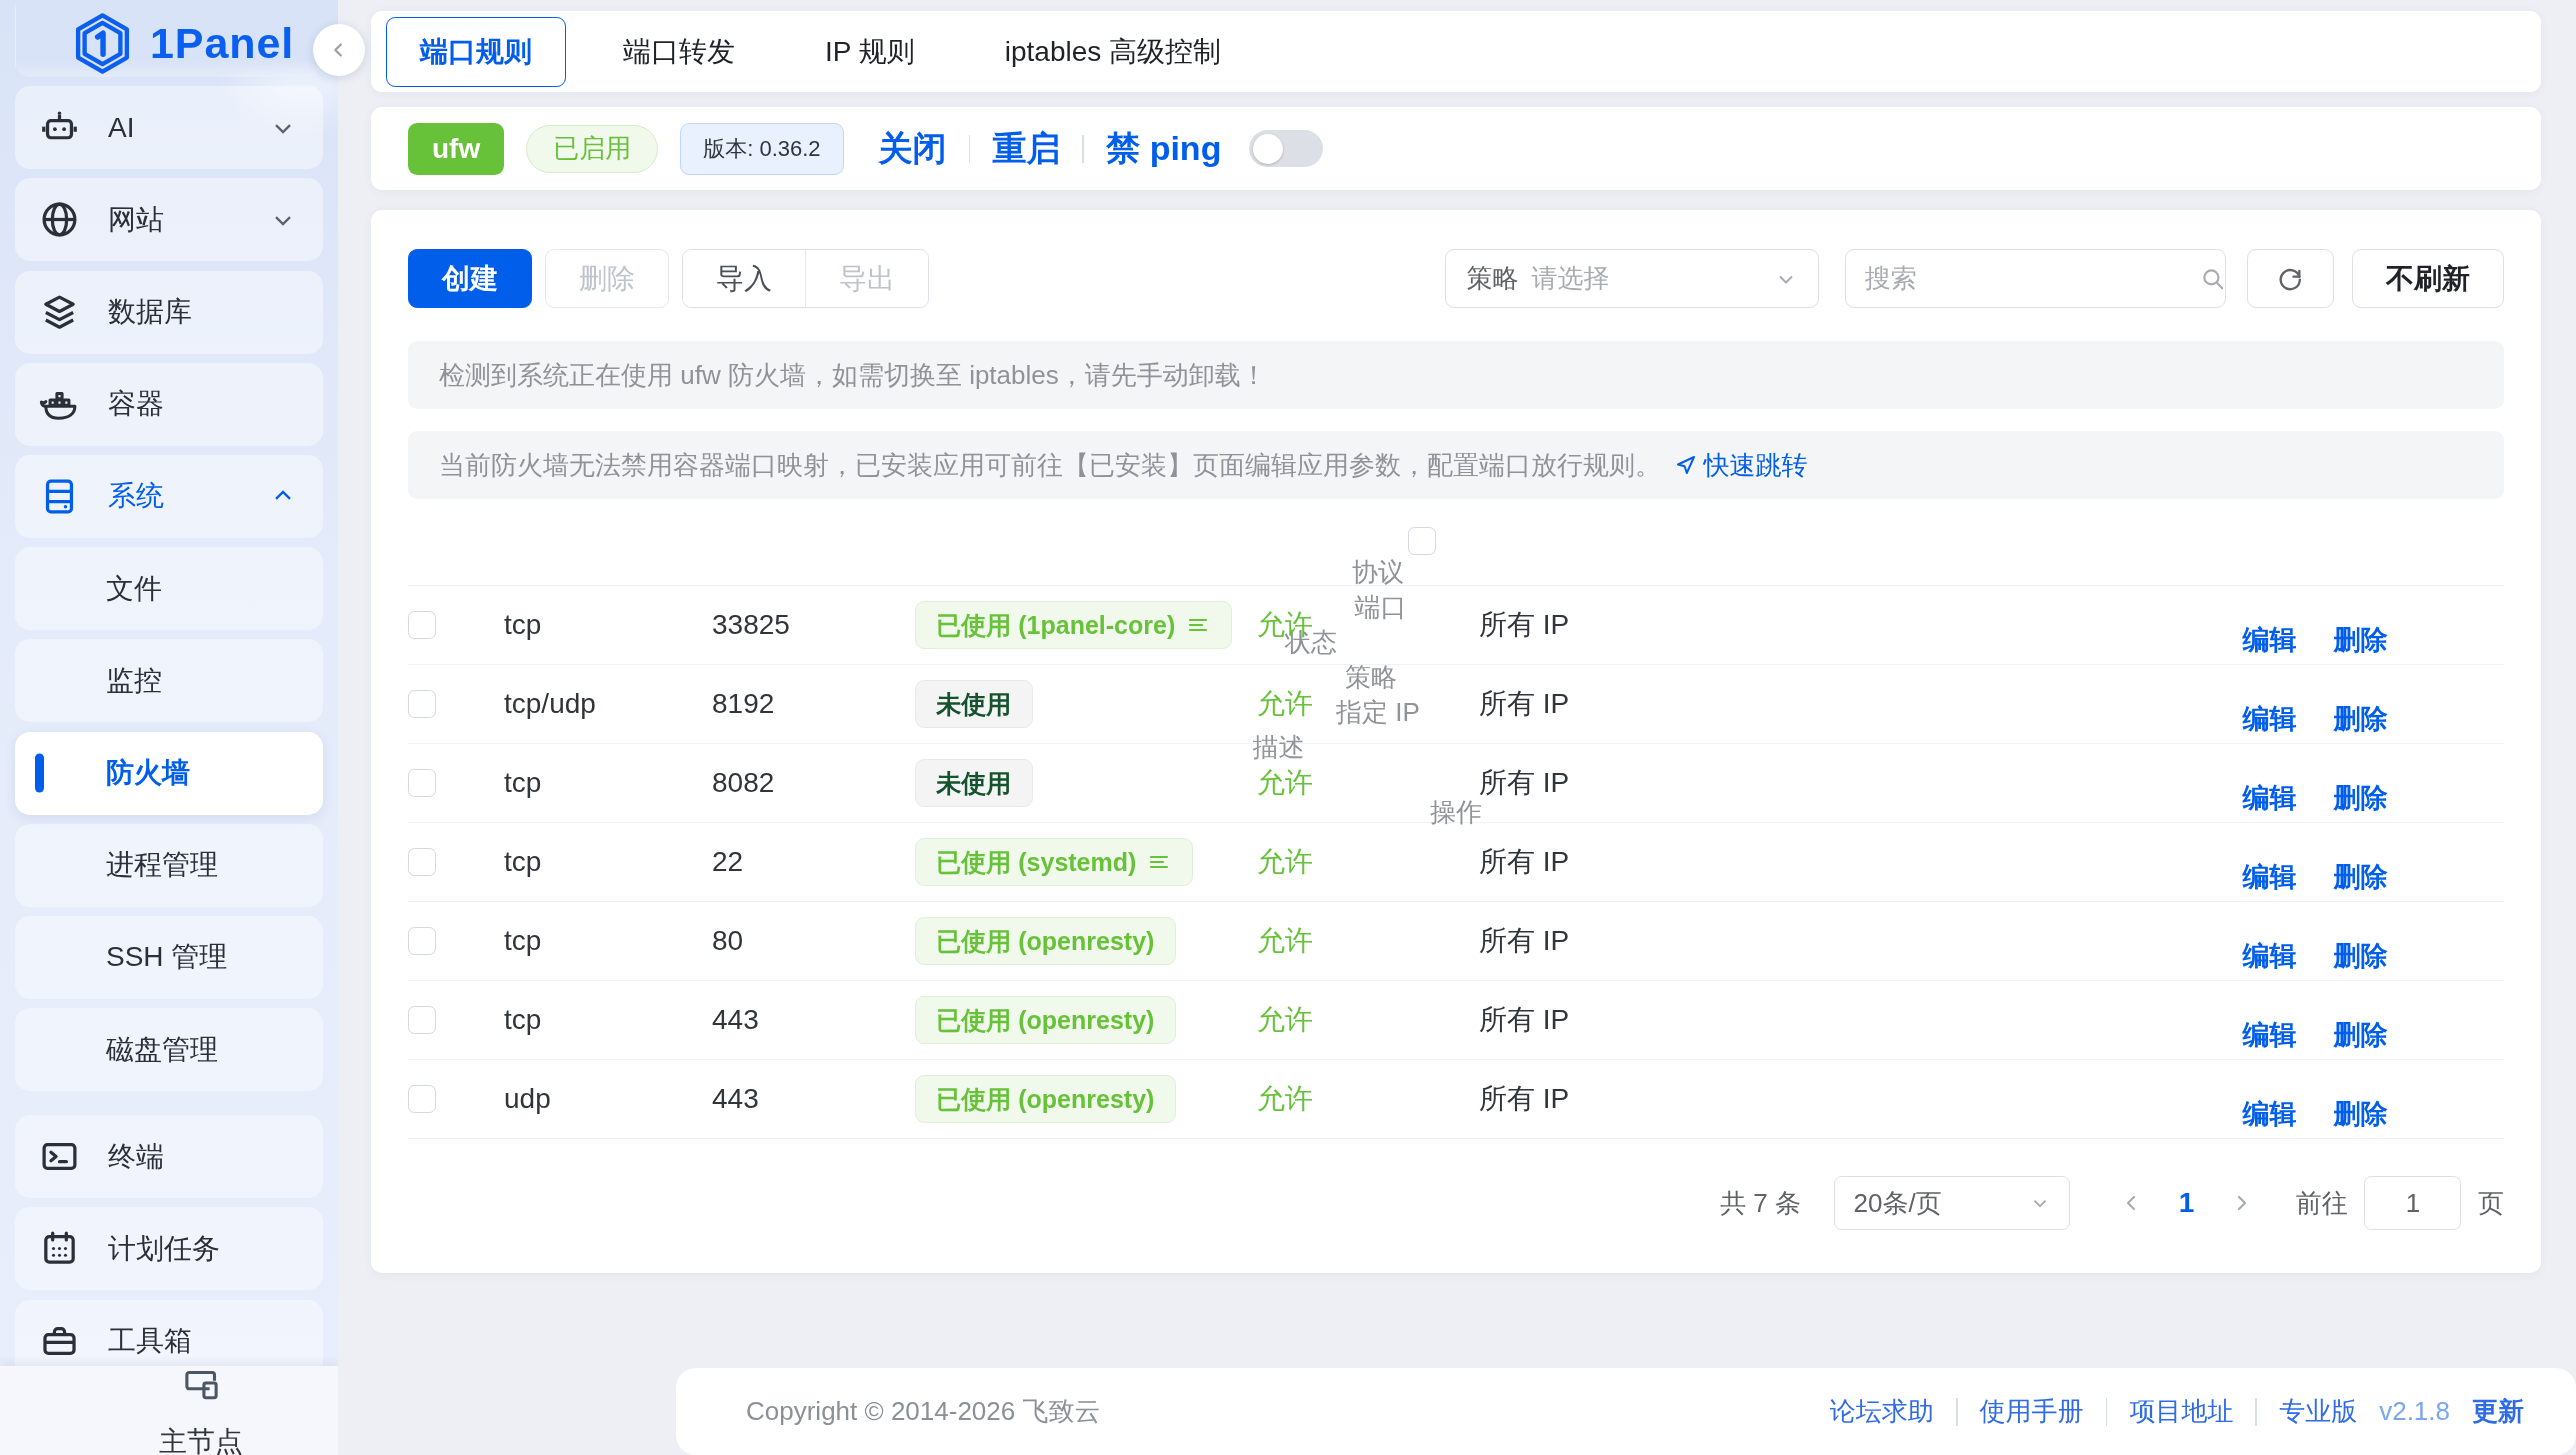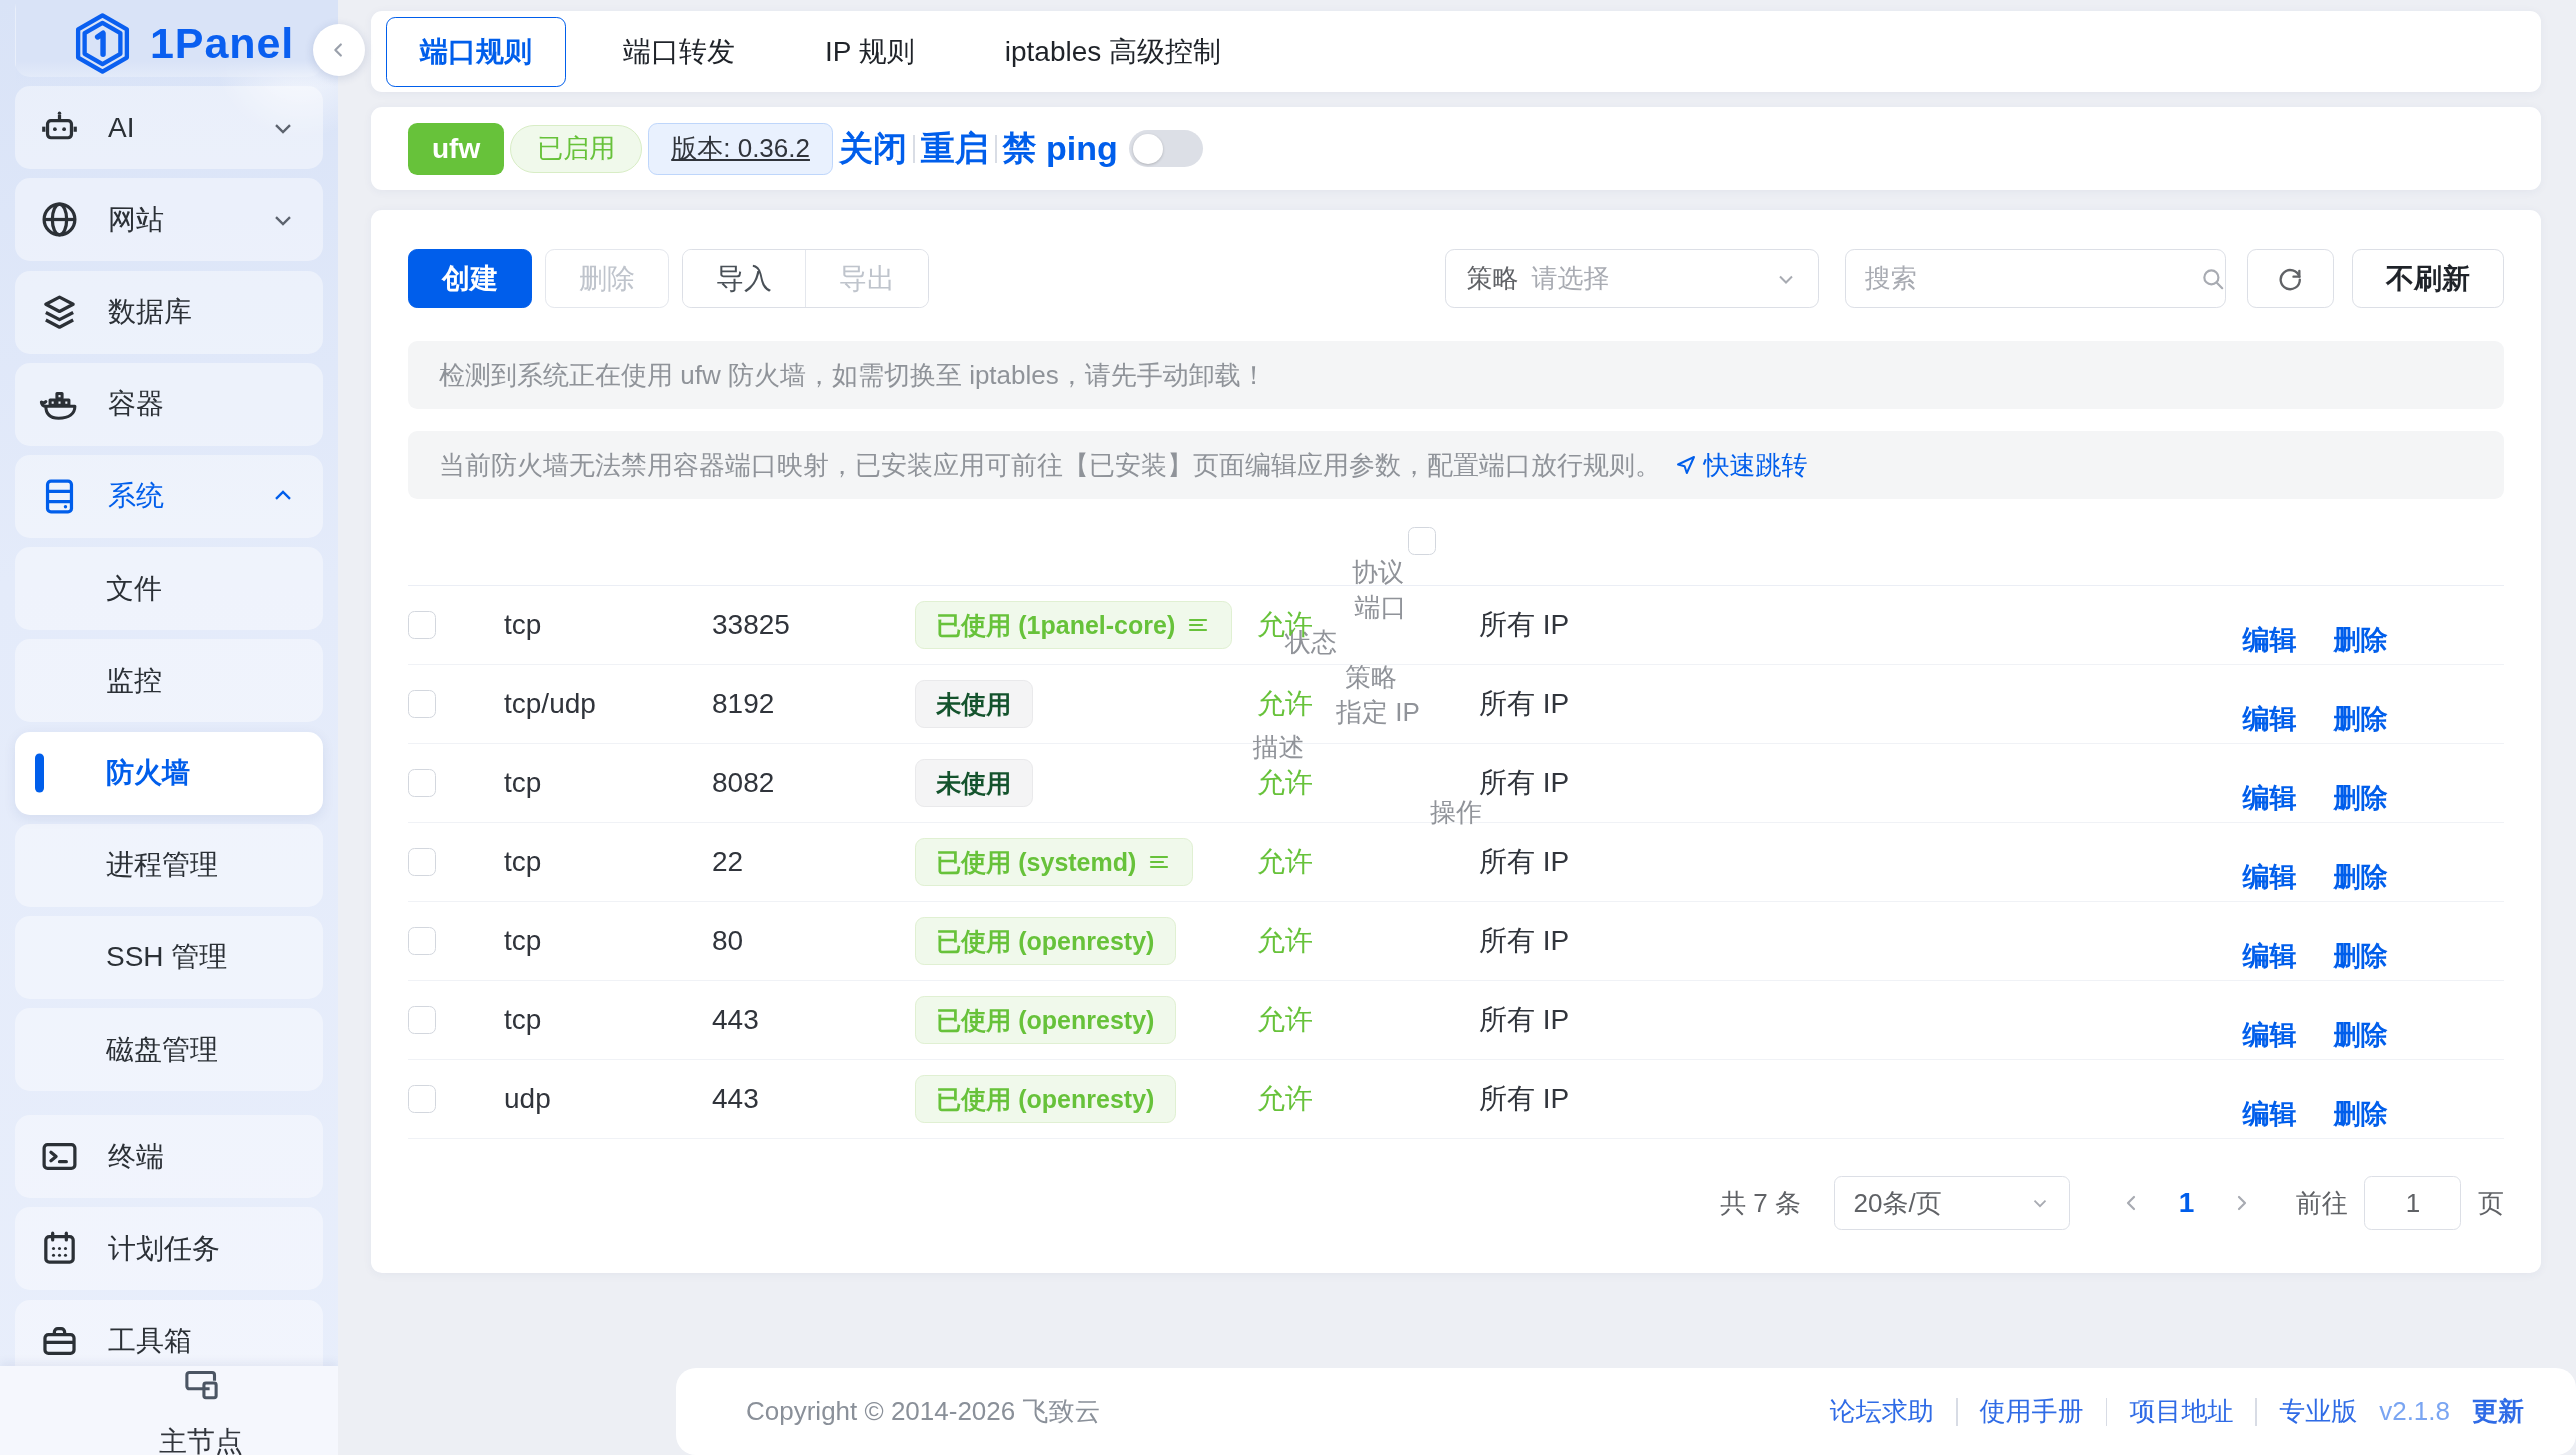--- a/index.html
+++ b/index.html
@@ -76,33 +76,33 @@
   .tabbar {
     margin-top:11px; height:81px; display:flex; align-items:center; padding:0 15px;
   }
   .tab {
     font-size:28px; color:#1f2329; font-weight:500; padding:0 33px; height:70px;
     display:flex; align-items:center; border-radius:9.2px; margin-right:24px;
   }
   .tab.active { color:#005eeb; font-weight:700; border:1.8px solid #005eeb; }
 
   .statusbar {
-    margin-top:15px; height:83px; display:flex; align-items:center; padding:0 37px; gap:6px;
+    margin-top:15px; height:83px; display:flex; align-items:center; padding:0 37px; gap:22px;
   }
   .badge-solid {
     background:#67c23a; color:#fff; font-size:28px; font-weight:600;
     height:52px; padding:0 24px; border-radius:9.2px; display:flex; align-items:center;
   }
   .pill-green {
     background:#f0f9eb; border:0.9px solid #d8edc5; color:#67c23a; font-size:26px;
     height:48px; padding:0 26px; border-radius:26px; display:flex; align-items:center;
   }
   .badge-version {
-    background:#e9f1fe; border:0.9px solid #bed6fb; color:#30343b; font-size:26px;
-    height:52px; padding:0 22px; border-radius:9.2px; display:flex; align-items:center; text-decoration:underline;
+    background:#e9f1fe; border:0.9px solid #bed6fb; color:#30343b; font-size:22px;
+    height:52px; padding:0 22px; border-radius:9.2px; display:flex; align-items:center; margin-right:13px;
   }
   .blue-link { color:#005eeb; font-size:34px; font-weight:600; }
   .vsep { width:1.8px; height:28px; background:#d9dde5; }
   .toggle { width:74px; height:37px; border-radius:18.5px; background:#dcdfe6; position:relative; margin-left:5.5px; }
   .toggle .knob { position:absolute; left:3.7px; top:3.7px; width:30px; height:30px; border-radius:50%; background:#fff; box-shadow:0 0.9px 2.8px rgba(0,0,0,.2); }
 
   .maincard { margin-top:20.3px; padding:39px 37px 43px; }
 
   .toolbar { display:flex; align-items:center; }
   .btn {

